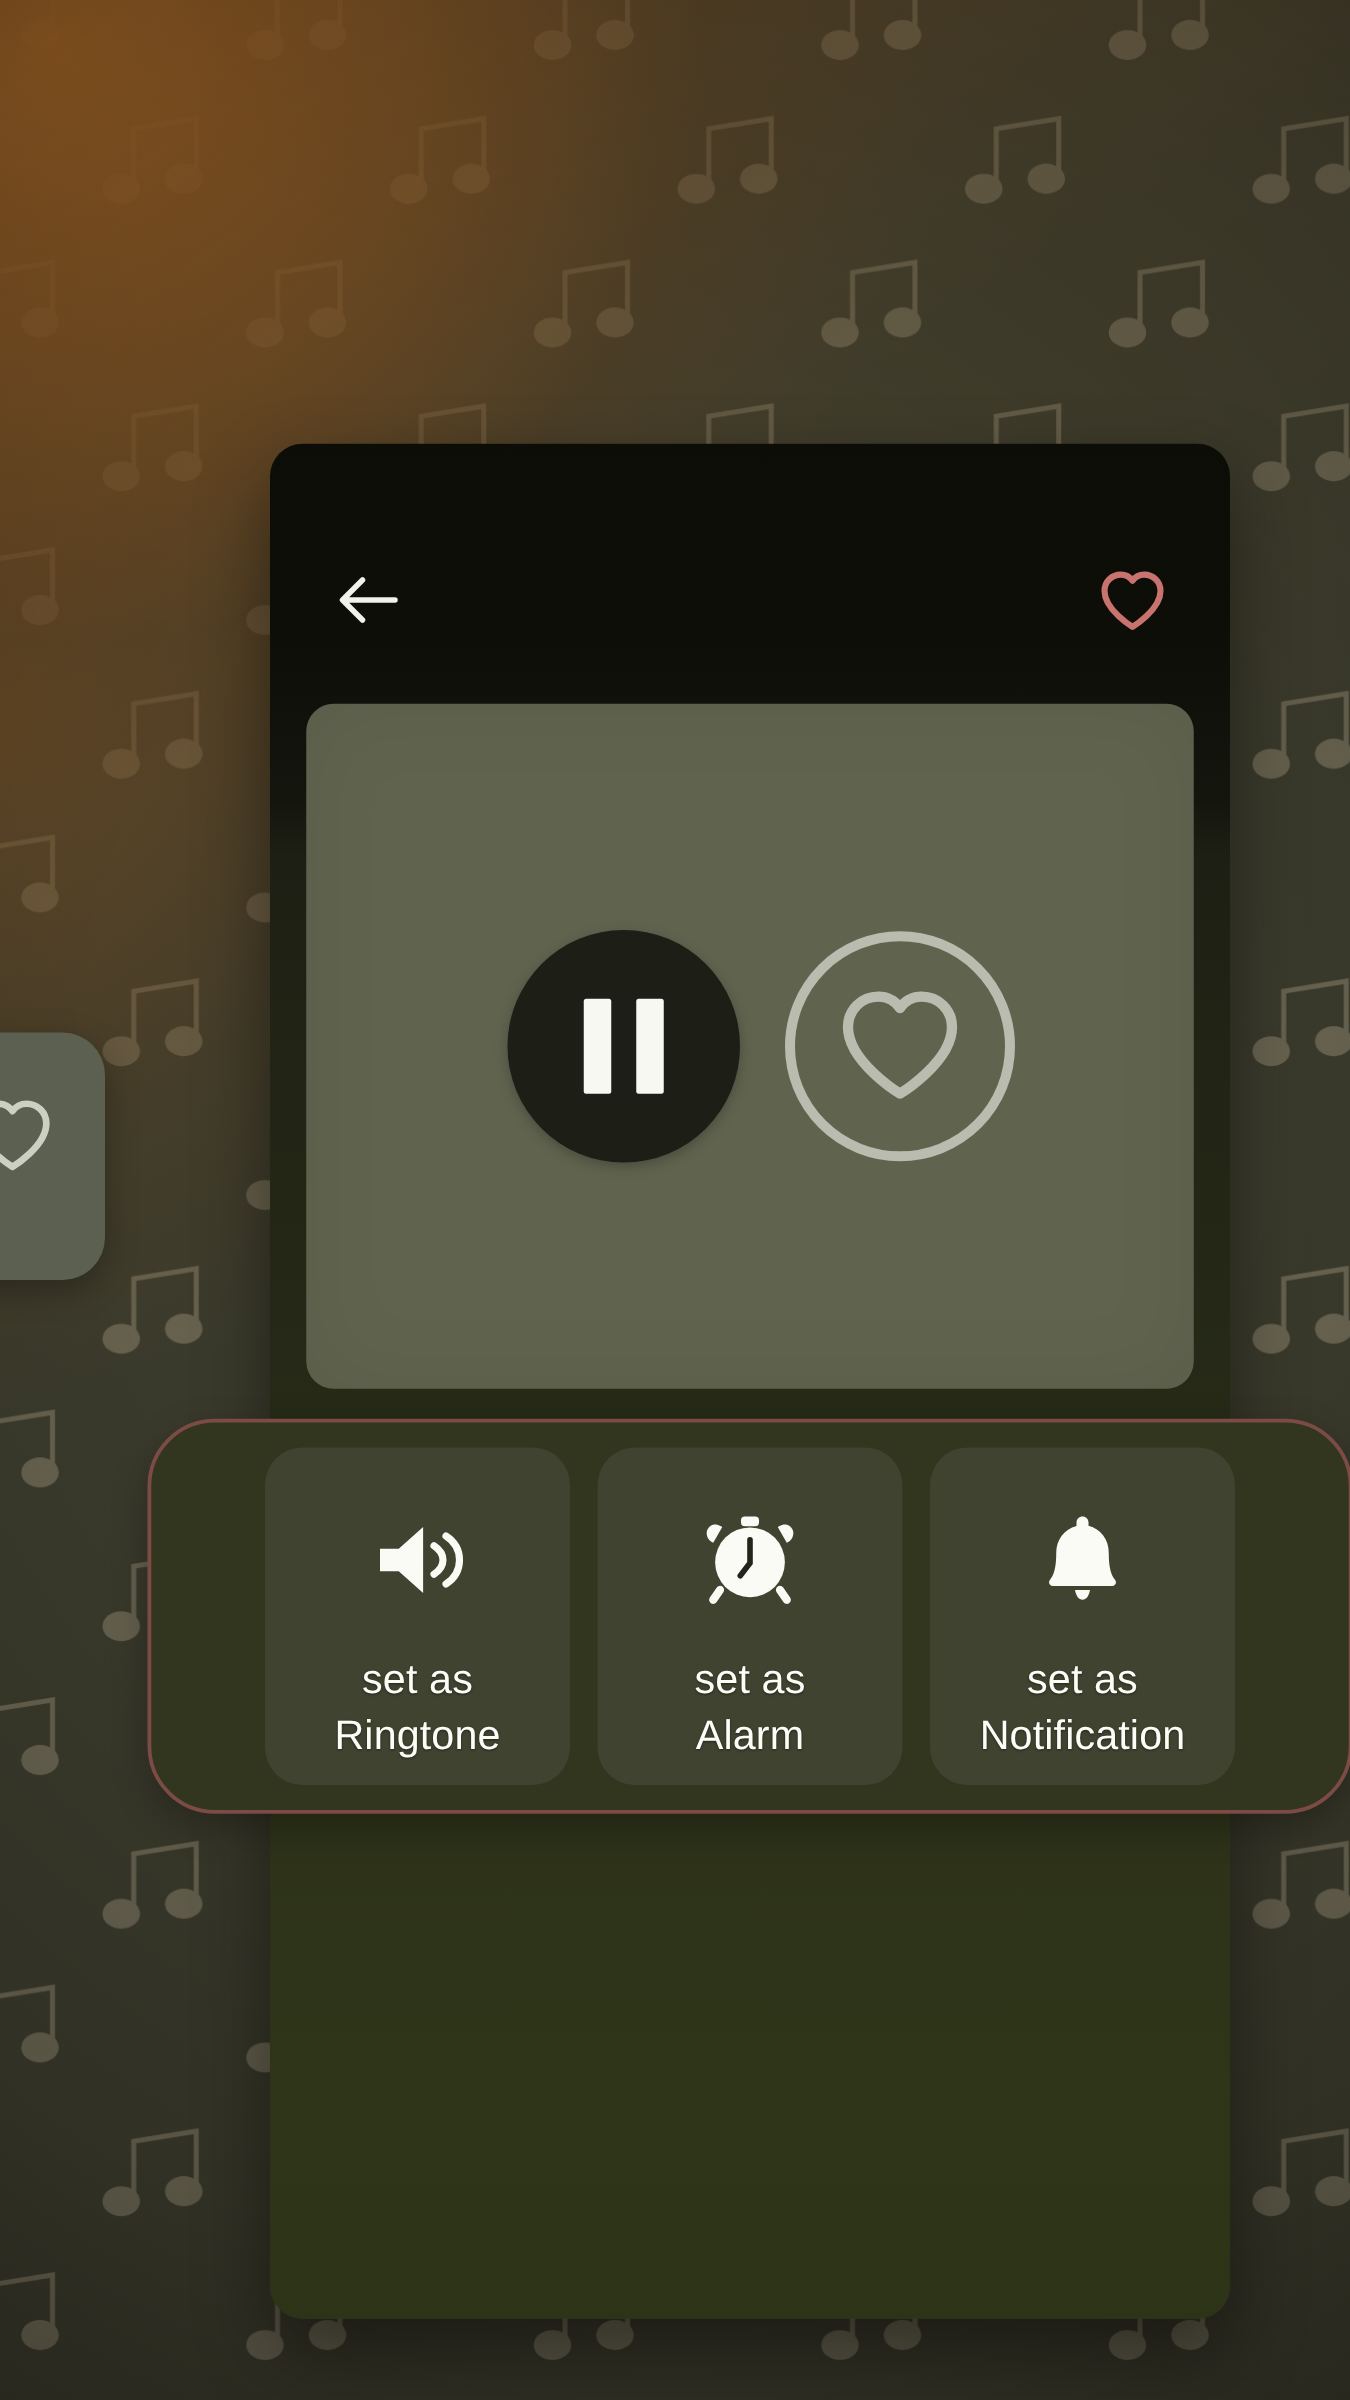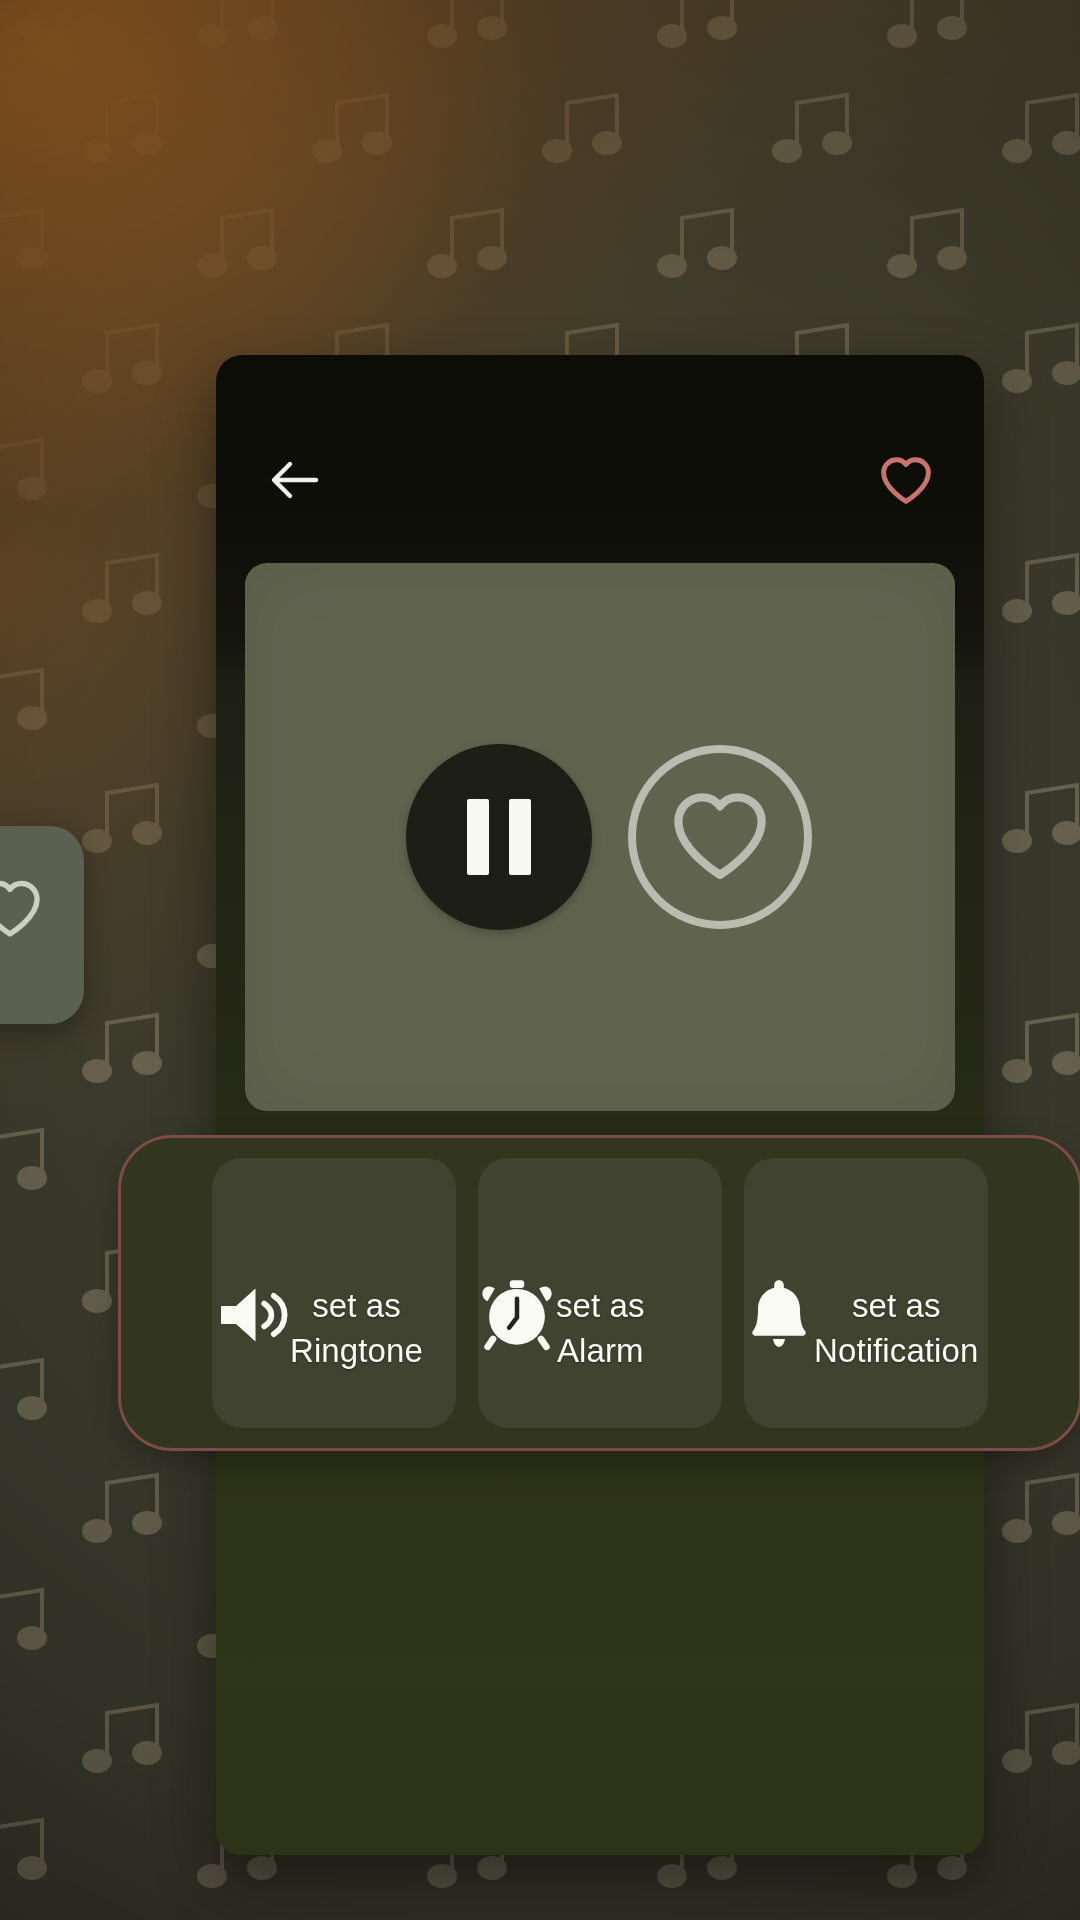--- a/index.html
+++ b/index.html
@@ -136,21 +136,21 @@
     border:3px solid #7c4b46;
     border-radius:54px;
     display:flex; align-items:center; justify-content:center;
     gap:22px;
     box-shadow:0 10px 28px rgba(0,0,0,0.26);
   }
   .action-tile {
     width:244px; height:270px;
     background:#3f4330;
     border-radius:30px;
-    display:flex; flex-direction:row;
+    display:flex; flex-direction:column;
     align-items:center; justify-content:flex-start;
     padding-top:44px;
     cursor:pointer;
   }
   .action-tile .tile-icon {
     height:92px;
     display:flex; align-items:center; justify-content:center;
   }
   .action-tile .tile-label {
     margin-top:26px;

